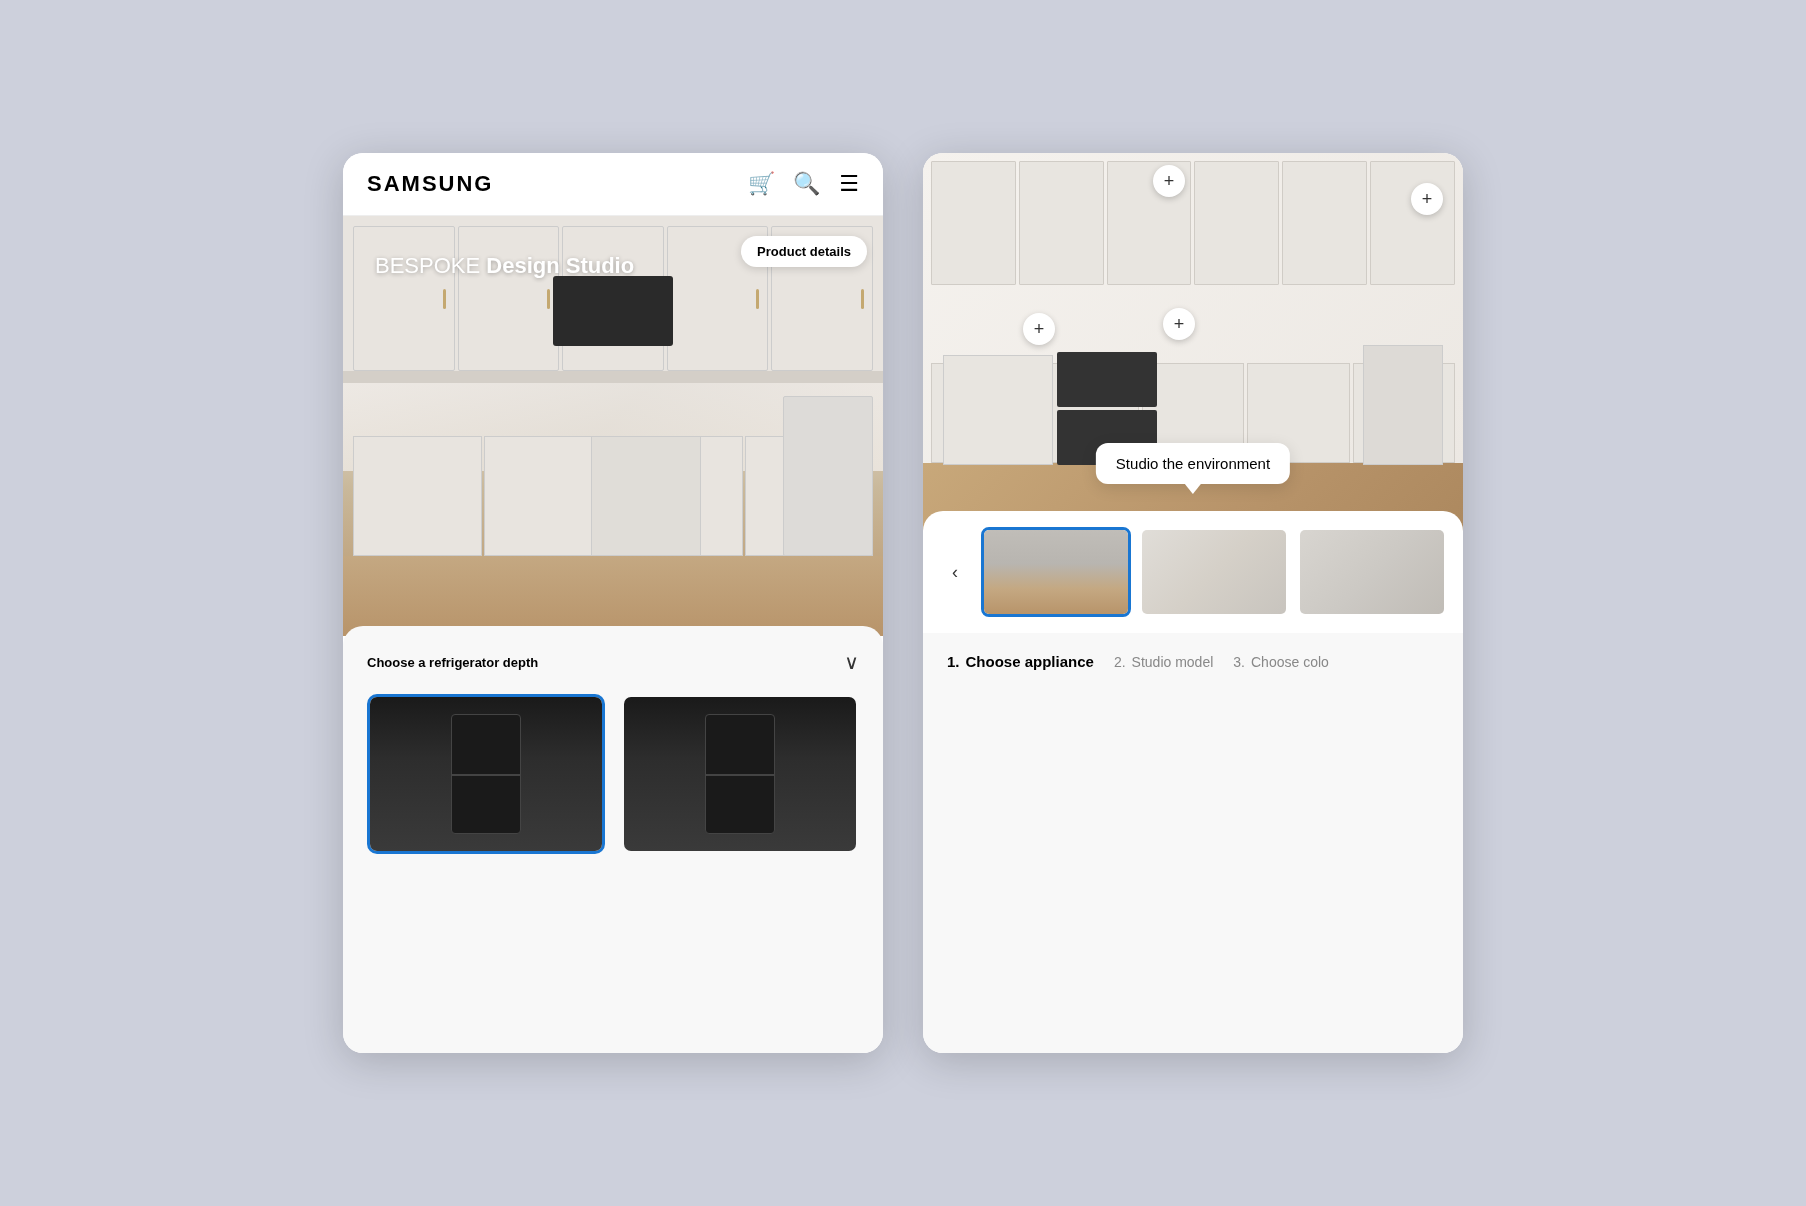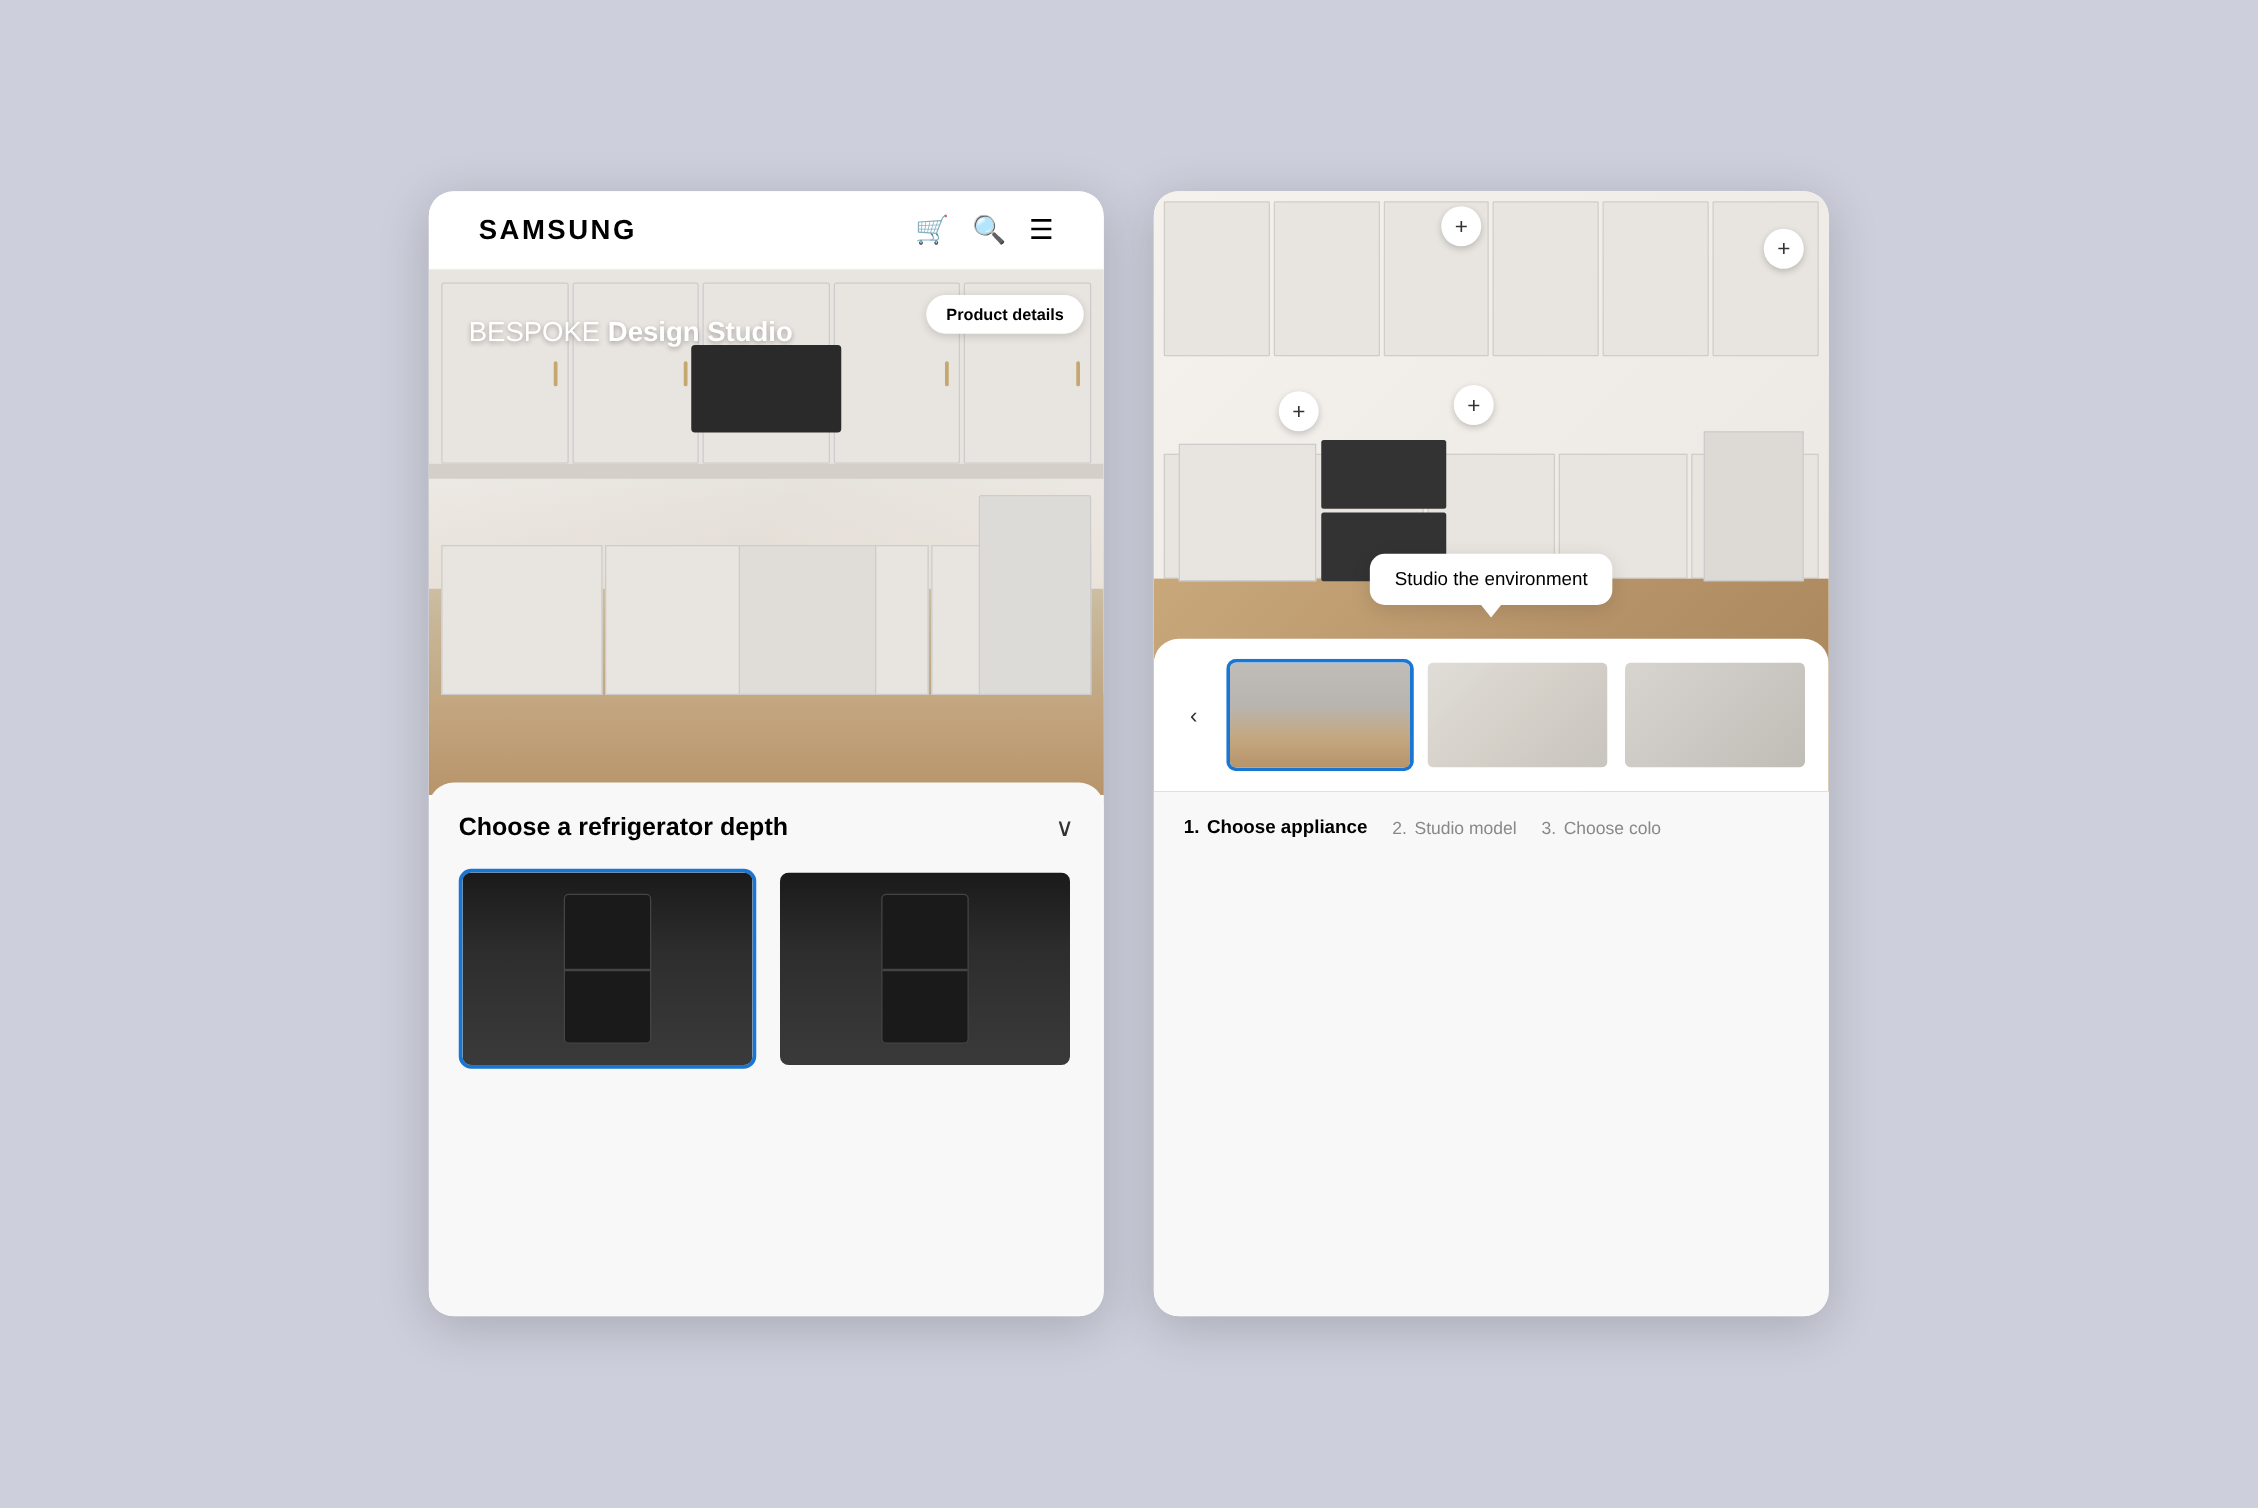--- a/index.html
+++ b/index.html
@@ -31,21 +31,21 @@
       overflow: hidden;
       box-shadow: 0 8px 40px rgba(0,0,0,0.18);
       display: flex;
       flex-direction: column;
     }
 
     .header {
       display: flex;
       align-items: center;
       justify-content: space-between;
-      padding: 18px 40px;
+      padding: 18px 24px;
       background: #fff;
       border-bottom: 1px solid #eee;
     }
 
     .samsung-logo {
       font-size: 22px;
       font-weight: 900;
       letter-spacing: 2px;
       color: #000;
       font-family: 'Arial Black', Arial, sans-serif;
@@ -217,21 +217,21 @@
     }
 
     .depth-header {
       display: flex;
       justify-content: space-between;
       align-items: center;
       margin-bottom: 20px;
     }
 
     .depth-title {
-      font-size: 20px;
+      font-size: 13px;
       font-weight: 700;
       color: #000;
     }
 
     .chevron-icon {
       font-size: 20px;
       color: #333;
     }
 
     .depth-options {

